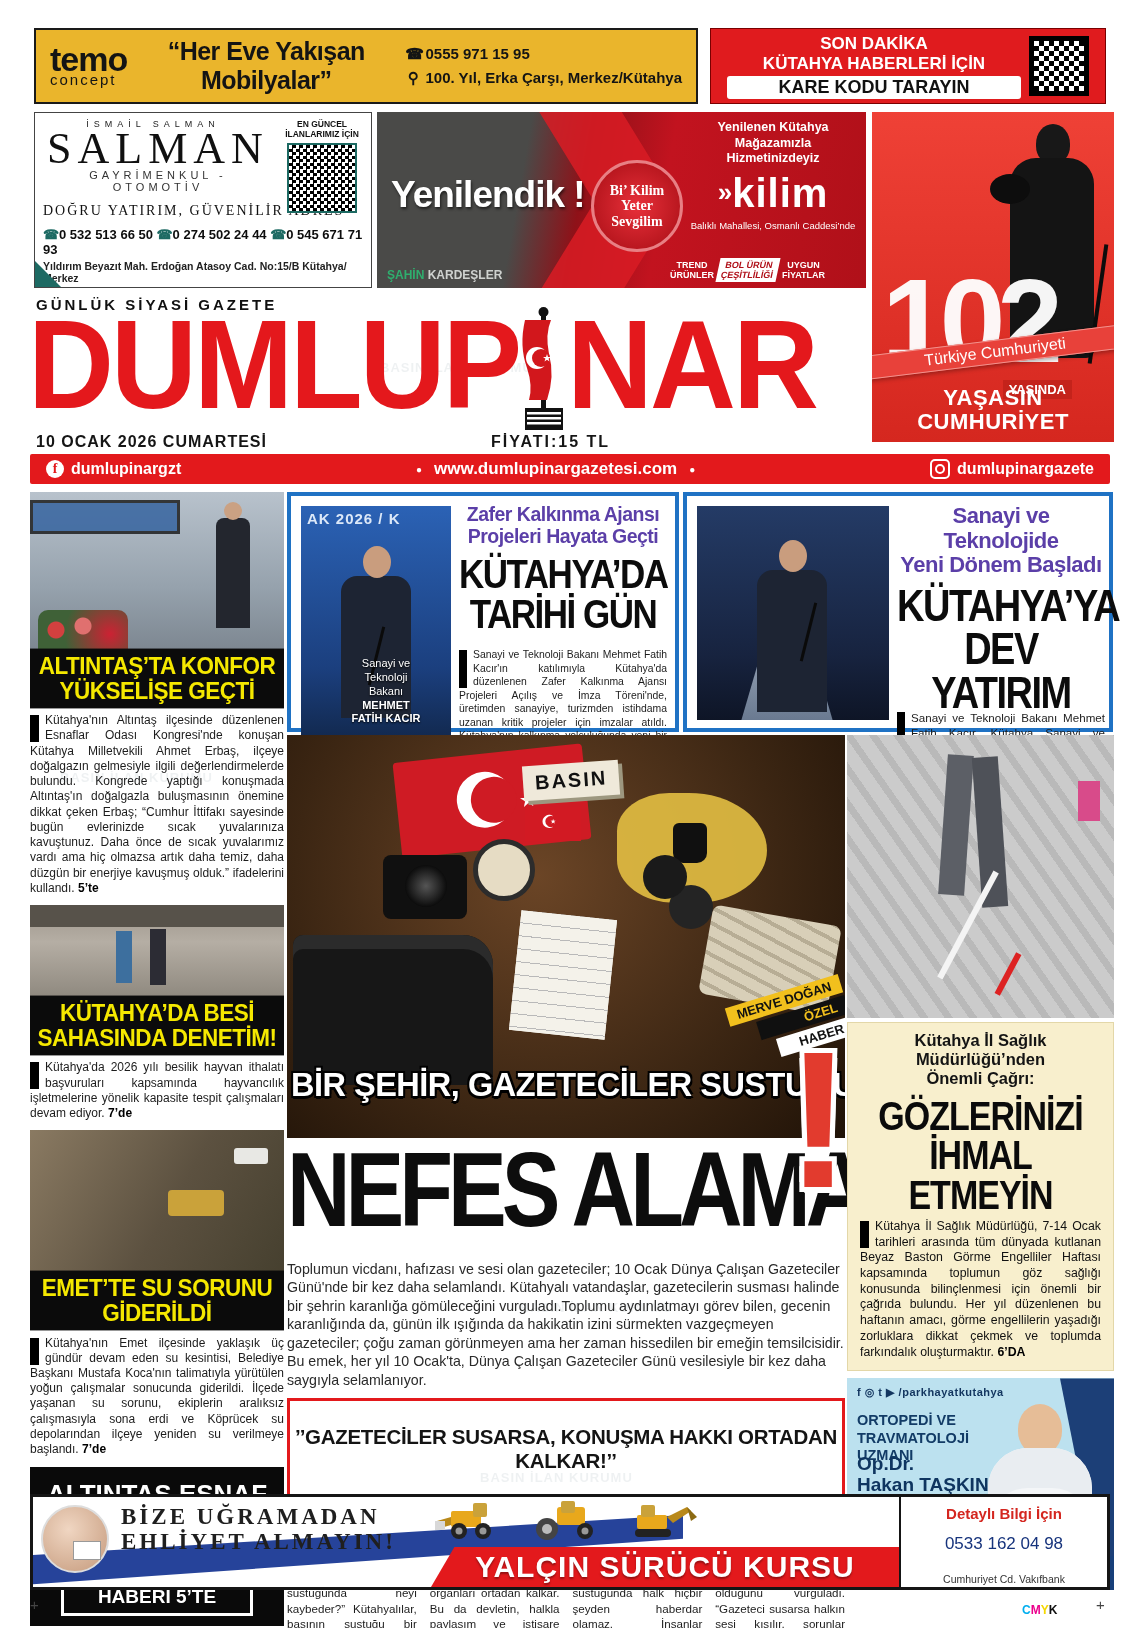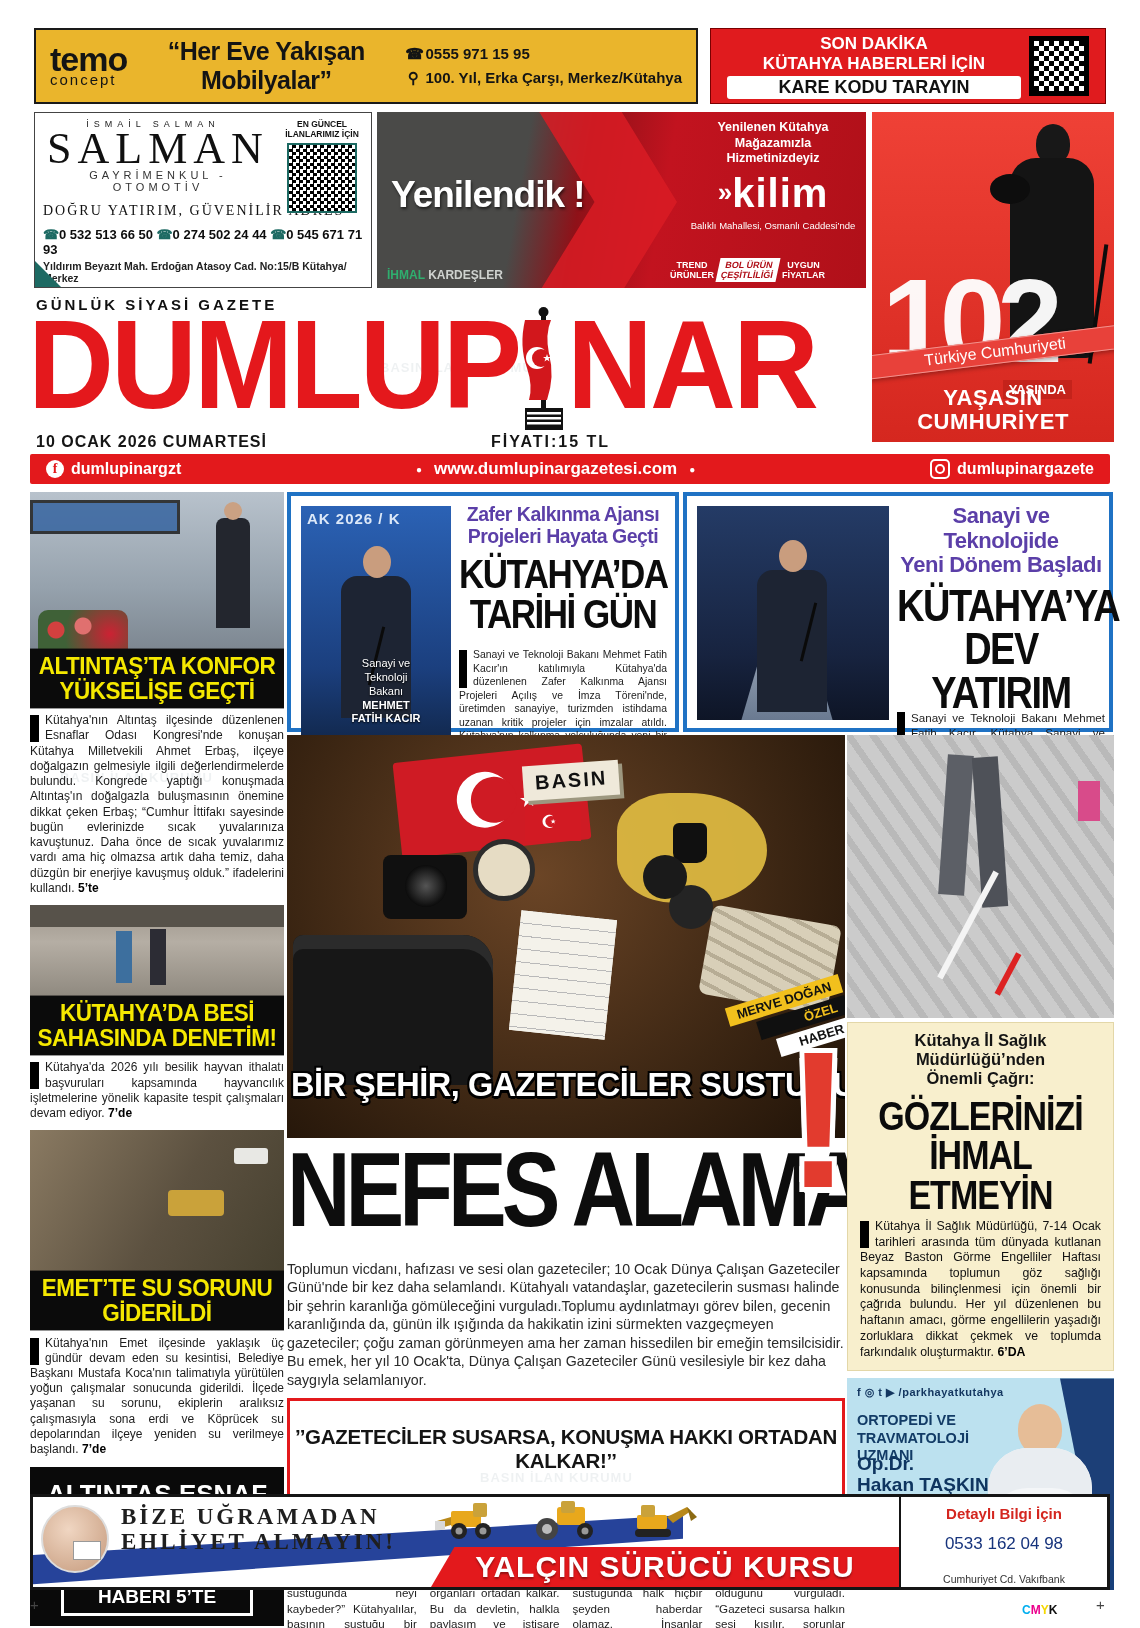--- a/index.html
+++ b/index.html
@@ -277,32 +277,37 @@
     <div class="salman-qrcol">
       <div class="note">EN GÜNCEL İLANLARIMIZ İÇİN</div>
       <div class="qr2"></div>
     </div>
     <div class="corner-tl"></div>
   </div>
 
   <div class="kilim">
     <div class="kilim-chev"></div>
     <div class="kilim-yeni">Yenilendik !</div>
+    <div class="kilim-badge">
+      <span>Bi’ Kilim</span>
+      <span>Yeter</span>
+      <span>Sevgilim</span>
+    </div>
     <div class="kilim-right">
       <div class="top">Yenilenen Kütahya</div>
       <div class="top">Mağazamızla Hizmetinizdeyiz</div>
       <div class="brand"><span class="chv">»</span><span>kilim</span></div>
       <div class="addr">Balıklı Mahallesi, Osmanlı Caddesi’nde</div>
     </div>
     <div class="kilim-tags">
       <span><span>TREND</span><br><span>ÜRÜNLER</span></span>
       <span class="mid"><span>BOL ÜRÜN</span><br><span>ÇEŞİTLİLİĞİ</span></span>
       <span><span>UYGUN</span><br><span>FİYATLAR</span></span>
     </div>
-    <div class="kilim-dealer"><b>İHMAL</b> <span>KARDEŞLER</span></div>
+    <div class="kilim-dealer"><b>ŞAHİN</b> <span>KARDEŞLER</span></div>
   </div>
 
   <div class="abs ataturk">
     <div class="ata-fig">
       <div class="ata-head"></div>
       <div class="ata-body"></div>
       <div class="ata-hat"></div>
       <div class="ata-cane"></div>
     </div>
     <div class="ata-102">102</div>

